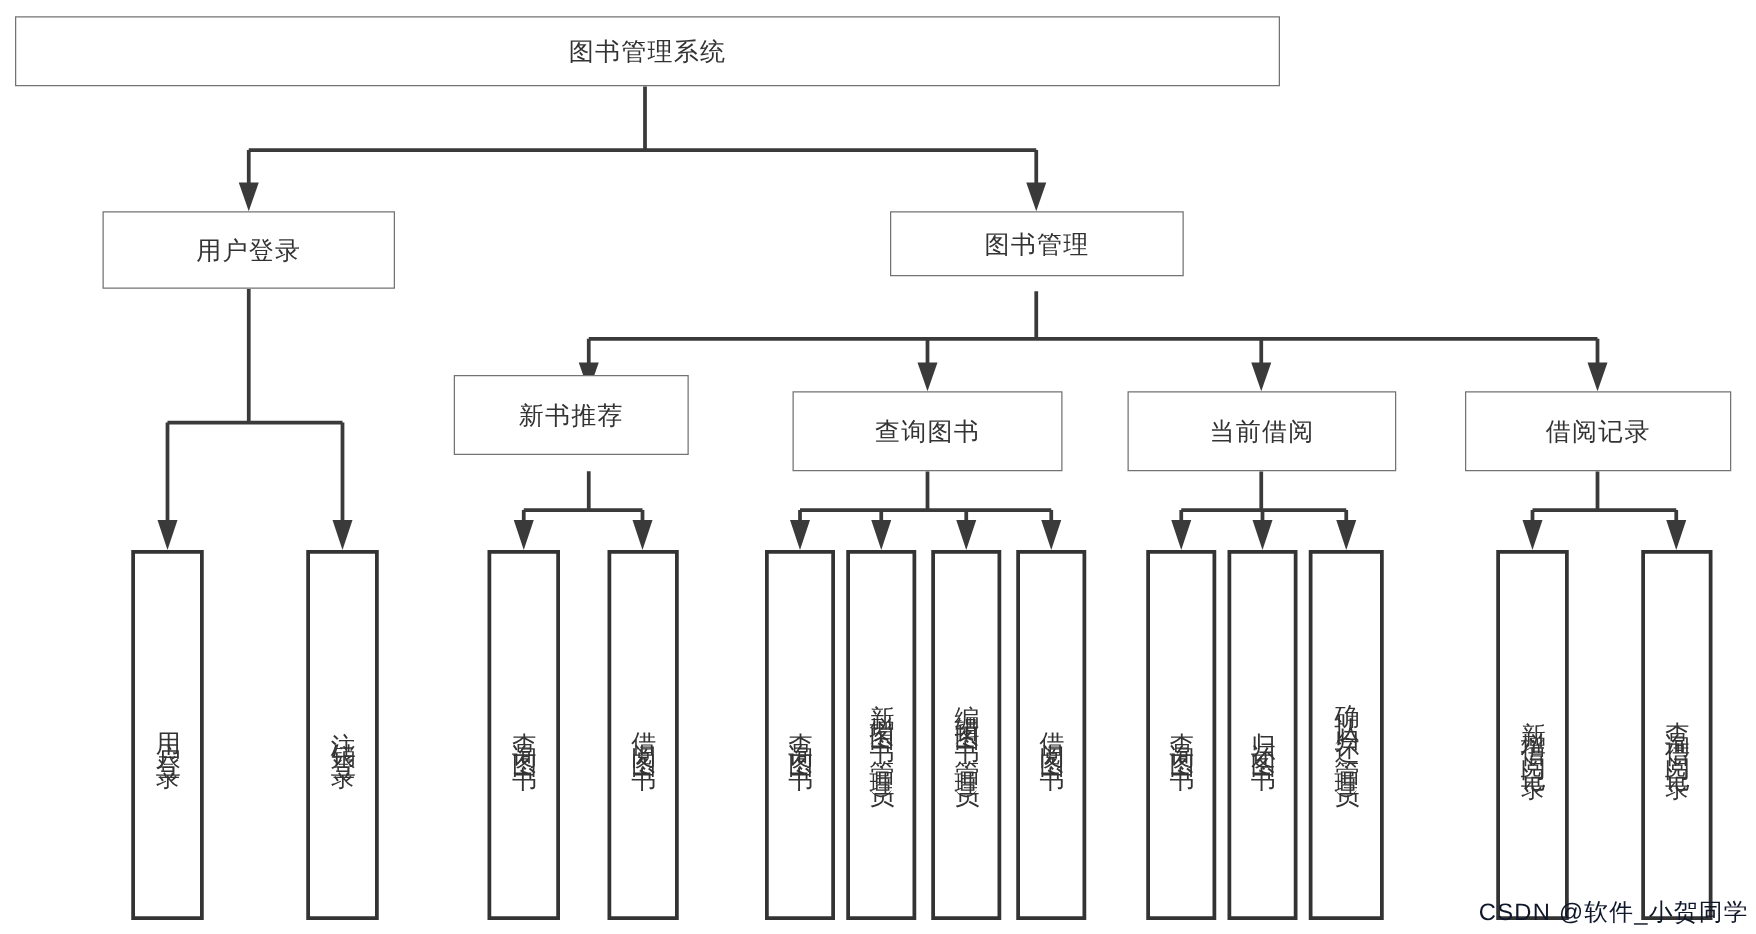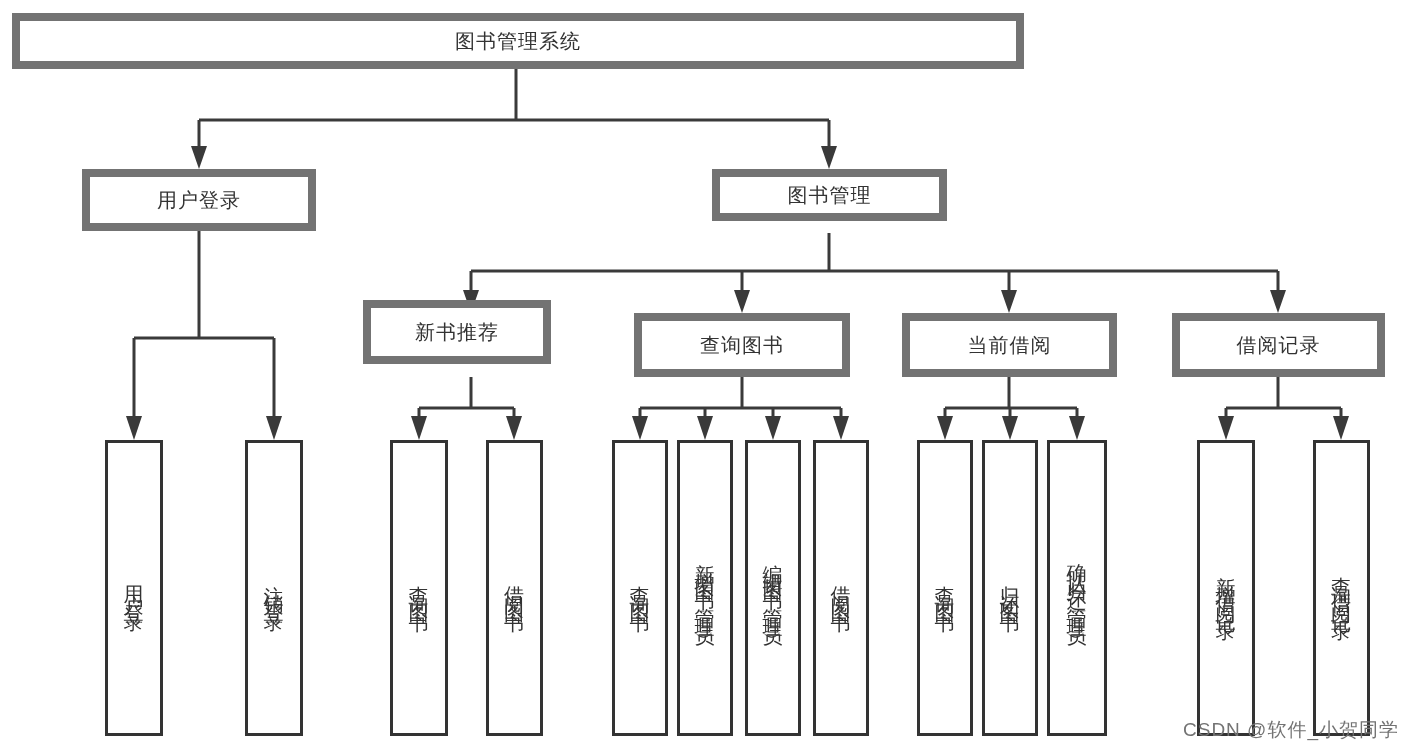--- a/index.html
+++ b/index.html
@@ -13,21 +13,21 @@
   }
   #connectors {
     position: absolute;
     left: 0; top: 0;
     width: 1405px; height: 747px;
     z-index: 1;
   }
   .node {
     position: absolute;
     box-sizing: border-box;
-    border: 8px solid #737373;
+    border: 1px solid #737373;
     background: #ffffff;
     display: flex;
     align-items: center;
     justify-content: center;
     color: #333333;
     font-size: 20px;
     letter-spacing: 1px;
     z-index: 2;
   }
   .leaf {
@@ -47,21 +47,21 @@
     text-orientation: mixed;
     letter-spacing: 9px;
     line-height: 1;
     white-space: nowrap;
   }
   #watermark {
     position: absolute;
     left: 1183px;
     top: 717px;
     font-size: 19px;
-    color: #737373;
+    color: #0f172a;
     letter-spacing: 1px;
     z-index: 3;
     white-space: nowrap;
   }
 </style>
 </head>
 <body>
 
 <div id="canvas">
 

